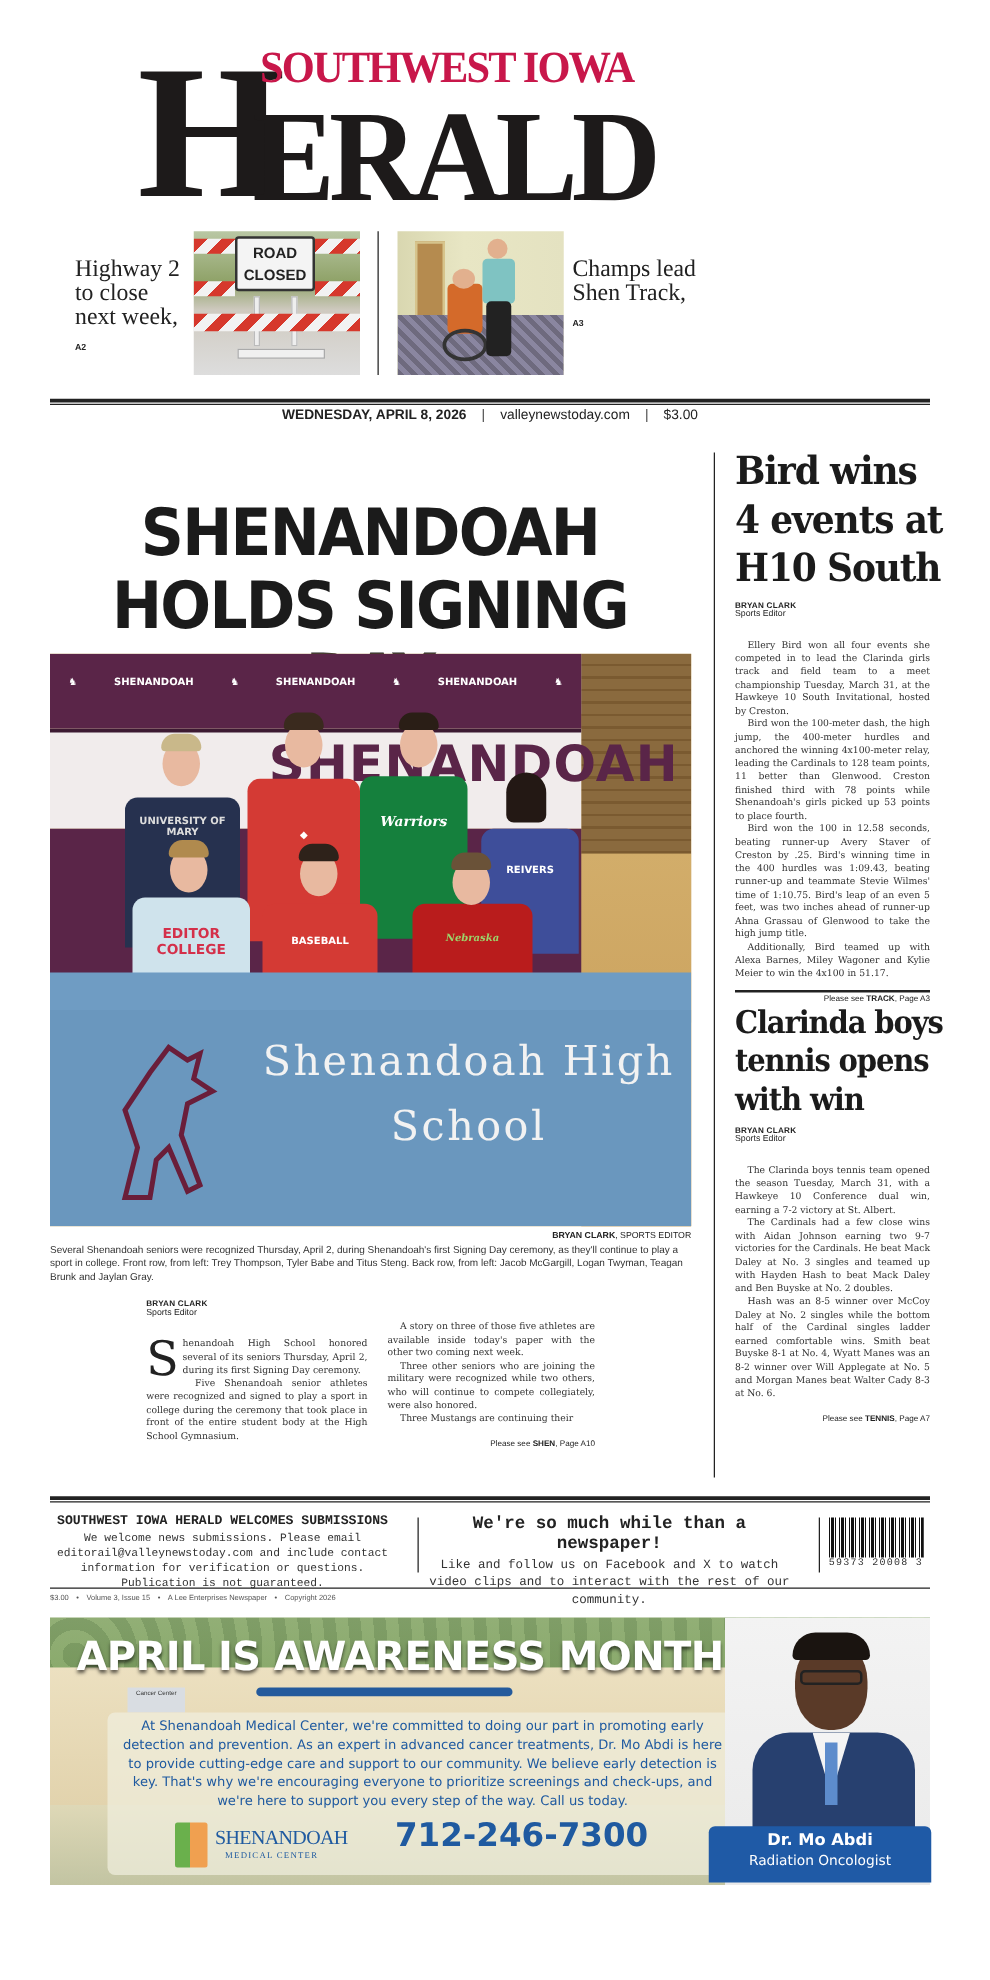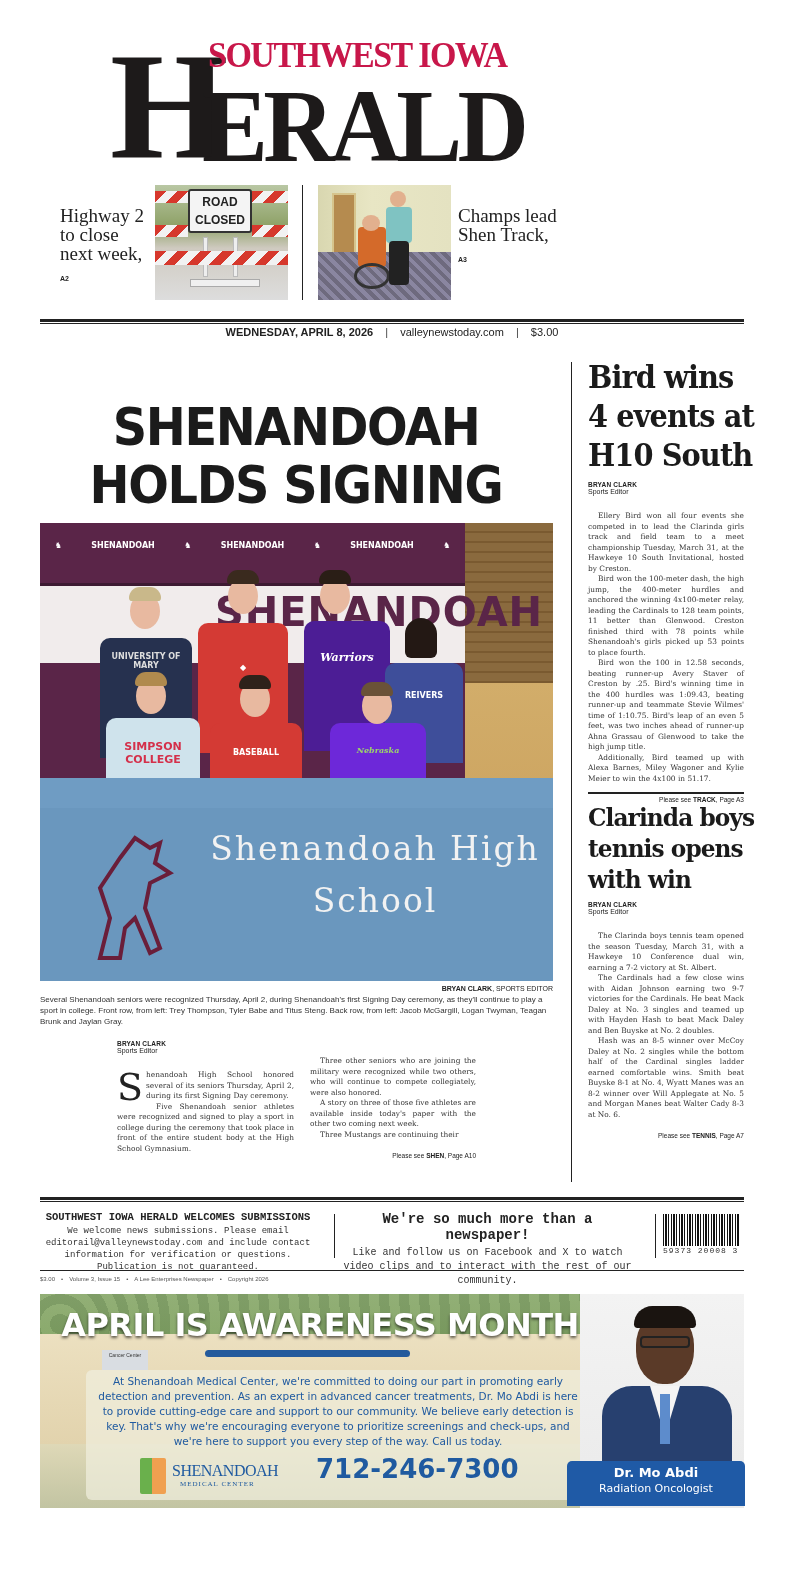--- a/index.html
+++ b/index.html
@@ -196,42 +196,42 @@
   <div class="shirt" style="left:60px;top:115px;width:92px;height:120px;background:#26314f;">
       <div class="shirt-label" style="top:14px;color:#ddd;">UNIVERSITY OF MARY</div>
     </div>
   <div class="head" style="left:90px;top:70px;"></div>
     <div class="hair" style="left:89px;top:64px;background:#c9b88a;"></div>
   <div class="shirt" style="left:158px;top:100px;width:90px;height:130px;background:#d43a34;">
       <div class="shirt-label" style="top:40px;color:#fff;">◆</div>
     </div>
   <div class="head" style="left:188px;top:55px;"></div>
     <div class="hair" style="left:187px;top:47px;background:#3a2a1e;"></div>
-  <div class="shirt" style="left:264px;top:98px;width:86px;height:130px;background:#4c1d95;">
+  <div class="shirt" style="left:248px;top:98px;width:86px;height:130px;background:#15803d;">
       <div class="shirt-label" style="top:30px;color:#fff;font-style:italic;font-family:'DejaVu Serif',serif;font-size:11px;">Warriors</div>
     </div>
   <div class="head" style="left:280px;top:55px;"></div>
     <div class="hair" style="left:279px;top:47px;background:#2a1e16;"></div>
   <div class="shirt" style="left:345px;top:140px;width:78px;height:100px;background:#3e4e9a;">
       <div class="shirt-label" style="top:28px;color:#fff;">REIVERS</div>
     </div>
   <div class="head" style="left:368px;top:100px;width:26px;height:32px;"></div>
     <div class="hair" style="left:365px;top:95px;width:32px;height:40px;background:#231814;border-radius:16px 16px 6px 6px;z-index:0;"></div>
 
   <div class="shirt" style="left:66px;top:195px;width:94px;height:70px;background:#cfe3ec;">
-      <div class="shirt-label" style="top:22px;color:#d4304a;font-size:11px;">SIMPSON COLLEGE</div>
+      <div class="shirt-label" style="top:22px;color:#d4304a;font-size:11px;">EDITOR COLLEGE</div>
     </div>
   <div class="head" style="left:96px;top:155px;"></div>
     <div class="hair" style="left:95px;top:149px;background:#b08a4e;"></div>
   <div class="shirt" style="left:170px;top:200px;width:92px;height:65px;background:#d43a34;">
       <div class="shirt-label" style="top:25px;color:#fff;">BASEBALL</div>
     </div>
   <div class="head" style="left:200px;top:158px;"></div>
     <div class="hair" style="left:199px;top:152px;background:#2e221a;"></div>
-  <div class="shirt" style="left:290px;top:200px;width:96px;height:65px;background:#6d28d9;">
+  <div class="shirt" style="left:290px;top:200px;width:96px;height:65px;background:#b91c1c;">
       <div class="shirt-label" style="top:22px;color:#9cd46a;font-style:italic;font-family:'DejaVu Serif',serif;">Nebraska</div>
     </div>
   <div class="head" style="left:322px;top:165px;"></div>
     <div class="hair" style="left:321px;top:159px;background:#6a5238;"></div>
 
   <div class="table-top"></div>
   <div class="table-cloth"></div>
   <svg class="mustang" viewBox="0 0 110 140">
     <path d="M20 130 L30 90 L20 60 L40 30 L55 10 L70 20 L80 15 L75 35 L90 45 L70 55 L65 80 L80 120 L70 125 L55 90 L45 100 L40 130 Z" fill="none" stroke="#6a1e3a" stroke-width="4"></path>
   </svg>
@@ -244,22 +244,22 @@
 <div class="main-col1">
   <div class="byline-name">BRYAN CLARK</div>
   <div class="byline-title">Sports Editor</div>
   <div class="body-text">
     <p class="first"><span class="dropcap">S</span><span>henandoah High School honored several of its seniors Thursday, April 2, during its first Signing Day ceremony.</span></p>
     <p>Five Shenandoah senior athletes were recognized and signed to play a sport in college during the ceremony that took place in front of the entire student body at the High School Gymnasium.</p>
   </div>
 </div>
 <div class="main-col2">
   <div class="body-text">
+    <p>A story on three of those five athletes are available inside today's paper with the other two coming next week.</p>
     <p>Three other seniors who are joining the military were recognized while two others, who will continue to compete collegiately, were also honored.</p>
-    <p>A story on three of those five athletes are available inside today's paper with the other two coming next week.</p>
     <p>Three Mustangs are continuing their</p>
   </div>
   <div class="jump"><span>Please see </span><b>SHEN</b><span>, Page A10</span></div>
 </div>
 
 <div class="right-sep"></div>
 
 <div class="side-story" style="top:358px;">
   <h2 class="side-headline">
     <div>Bird wins</div>
@@ -297,21 +297,21 @@
 
 <div class="rule-double" style="top:1197px;"></div>
 <div class="rule-thin" style="top:1201px;"></div>
 
 <div class="promo promo-left">
   <div class="ptitle">SOUTHWEST IOWA HERALD WELCOMES SUBMISSIONS</div>
   <div class="ptext">We welcome news submissions. Please email editorail@valleynewstoday.com and include contact information for verification or questions. Publication is not guaranteed.</div>
 </div>
 <div class="promo-sep" style="left:334px;"></div>
 <div class="promo promo-mid">
-  <div class="ptitle">We're so much more than a newspaper!</div>
+  <div class="ptitle">We're so much while than a newspaper!</div>
   <div class="ptext">Like and follow us on Facebook and X to watch video clips and to interact with the rest of our community.</div>
 </div>
 <div class="promo-sep" style="left:655px;"></div>
 <div class="barcode">
   <div class="bars"></div>
   <div class="barcode-num">59373 20008 3</div>
 </div>
 
 <div class="rule-thin" style="top:1270px;"></div>
 <div class="folio">

